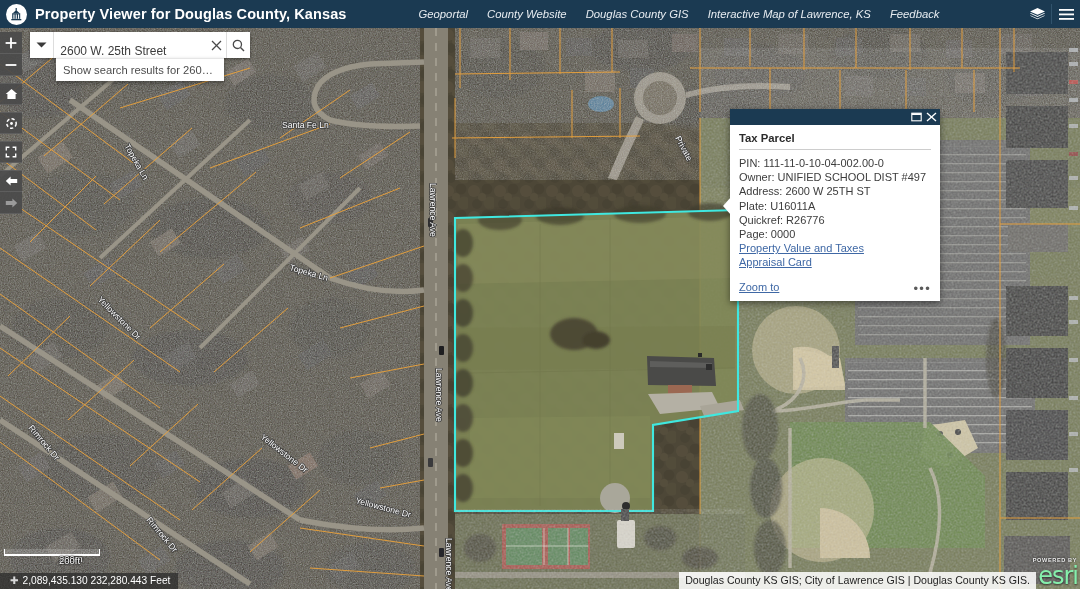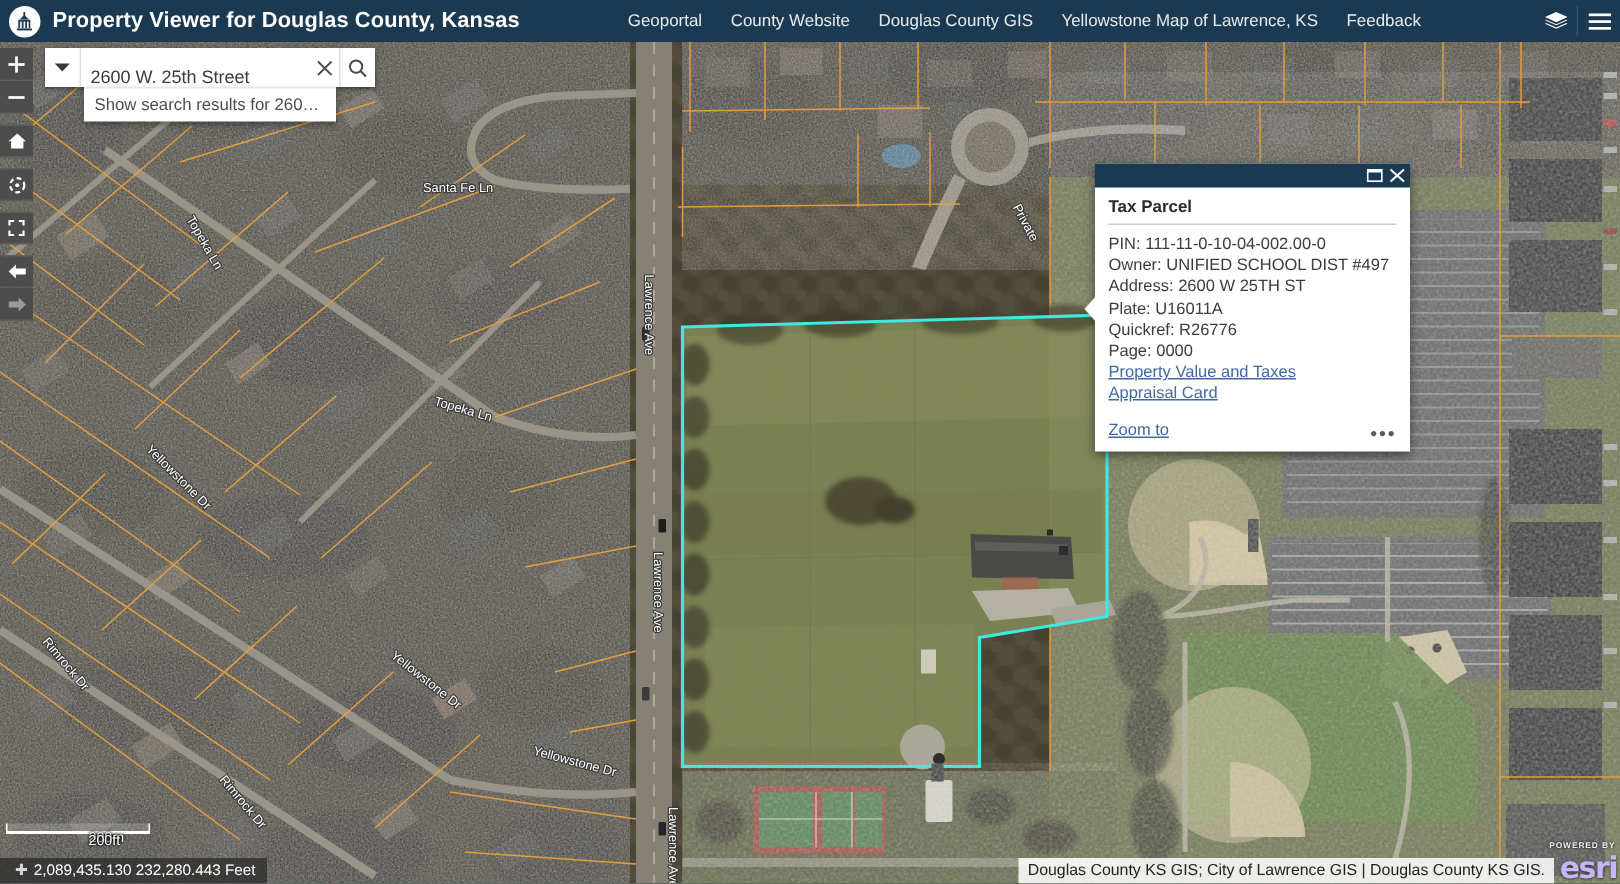--- a/index.html
+++ b/index.html
@@ -30,40 +30,40 @@
   #app-title {
     color: #ffffff; font-size: 14.5px; font-weight: 700;
     letter-spacing: .1px; white-space: nowrap;
   }
   #header-nav {
     display: flex; align-items: center; gap: 19px;
     margin-left: 72px;
   }
   #header-nav .navlink {
     color: #e7ecf1; font-size: 11.3px; white-space: nowrap;
-    text-decoration: none; cursor: pointer;
+    text-decoration: none; cursor: pointer; font-style: italic;
   }
   #header-right {
     position: absolute; right: 0; top: 0; height: 28px;
     display: flex; align-items: center;
   }
   .hdr-btn {
     width: 28px; height: 28px; display: flex; align-items: center;
     justify-content: center; cursor: pointer;
   }
   .hdr-sep {
     width: 1px; height: 20px; background: #31536c;
   }
 
   
   #map {
     position: absolute; top: 28px; left: 0;
     width: 1080px; height: 561px;
     overflow: hidden;
-    background: #fef9c3;
+    background: #4d7c0f;
   }
   #map svg { display: block; }
 
   
   #toolbar {
     position: absolute; left: 0; top: 32px;
     width: 22px;
     z-index: 40;
     display: flex; flex-direction: column;
   }
@@ -209,22 +209,22 @@
     z-index: 42; text-align: right;
     color: #ffffff; line-height: 1;
   }
   #esri-powered {
     font-size: 5.6px; letter-spacing: .6px; font-weight: bold;
     color: #f0f0f0; text-shadow: 0 0 2px #000;
     margin-bottom: 0px; margin-right: 1px;
   }
   #esri-word {
     font-family: "DejaVu Sans", sans-serif;
-    font-size: 20px; font-weight: bold; letter-spacing: -1px;
-    color: #c4b5fd; text-shadow: 0 1px 2px rgba(0,0,0,.6);
+    font-size: 24px; font-weight: normal; letter-spacing: -1px;
+    color: #86efac; text-shadow: 0 1px 2px rgba(0,0,0,.6);
   }
 
   
   .maplabel {
     fill: #ffffff; font-family: "Liberation Sans", sans-serif;
     font-size: 8.6px; paint-order: stroke;
     stroke: #3a3a3a; stroke-width: 1.6px; stroke-linejoin: round;
   }
 </style>
 </head>
@@ -620,21 +620,21 @@
         <rect x="9" y="7.4" width="1.1" height="4.4" fill="#ffffff"></rect>
         <rect x="2.3" y="12" width="10" height="1.3" fill="#1b3a52"></rect>
       </svg>
     </div>
     <div id="app-title">Property Viewer for Douglas County, Kansas</div>
 
     <div id="header-nav">
       <span class="navlink">Geoportal</span>
       <span class="navlink">County Website</span>
       <span class="navlink">Douglas County GIS</span>
-      <span class="navlink">Yellowstone Map of Lawrence, KS</span>
+      <span class="navlink">Interactive Map of Lawrence, KS</span>
       <span class="navlink">Feedback</span>
     </div>
 
     <div id="header-right">
       <div class="hdr-btn">
         <svg width="17" height="15" viewBox="0 0 17 15">
           <path d="M8.5 1 L16 4.4 L8.5 7.8 L1 4.4 Z" fill="#ffffff"></path>
           <path d="M8.5 9.1 L15.2 6.1 L16 6.5 L8.5 9.9 L1 6.5 L1.8 6.1 Z" fill="#ffffff"></path>
           <path d="M8.5 11.4 L15.2 8.4 L16 8.8 L8.5 12.2 L1 8.8 L1.8 8.4 Z" fill="#ffffff"></path>
         </svg>

